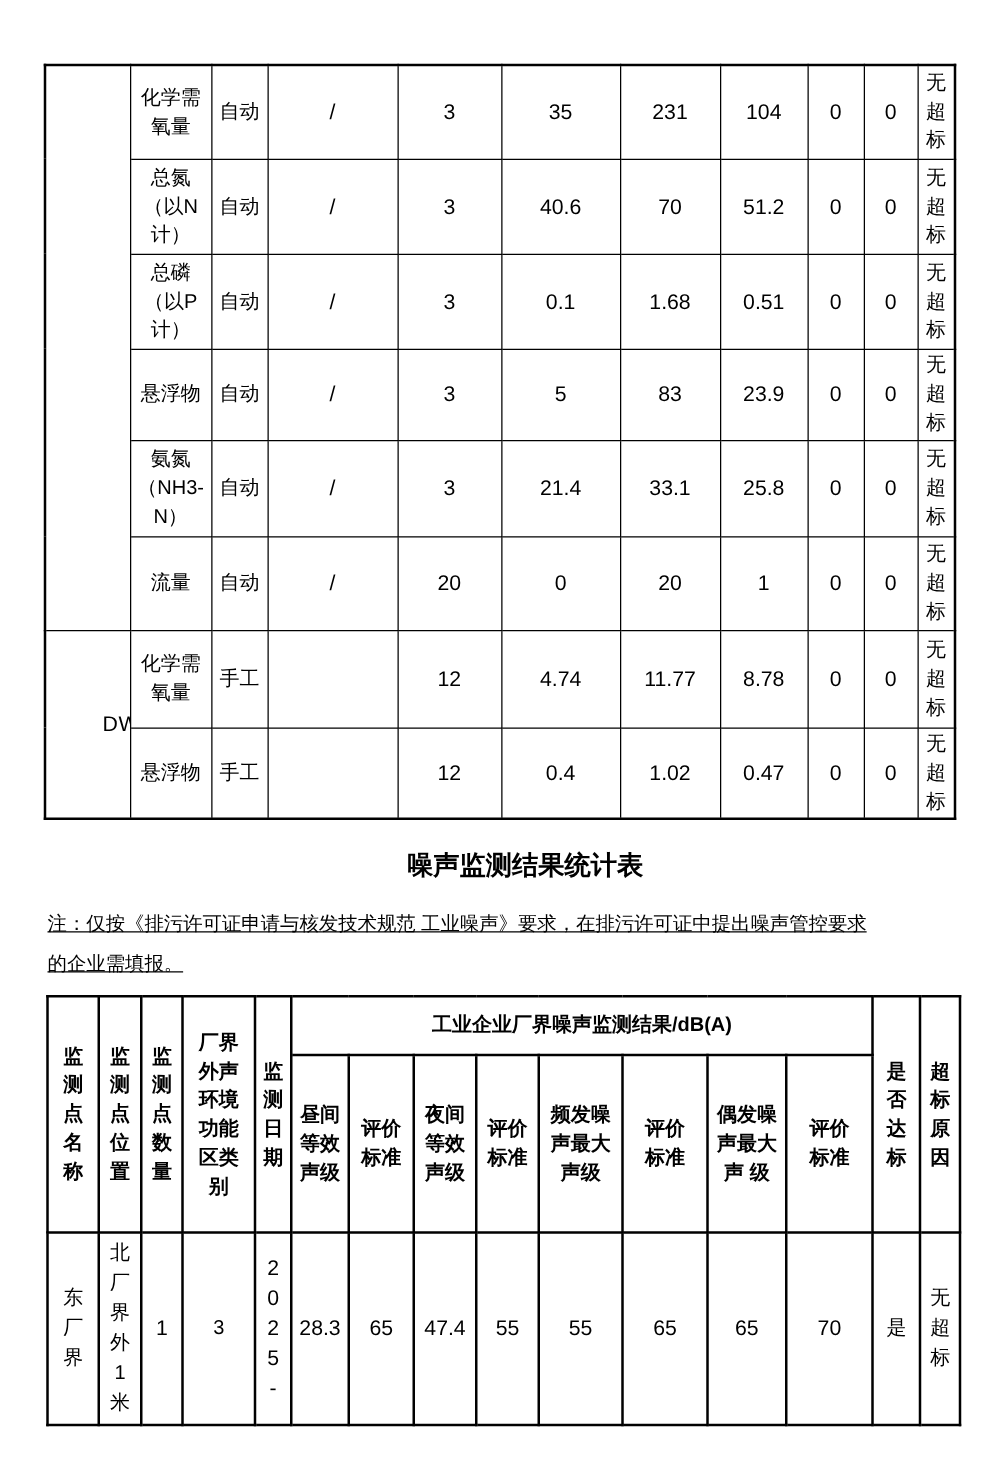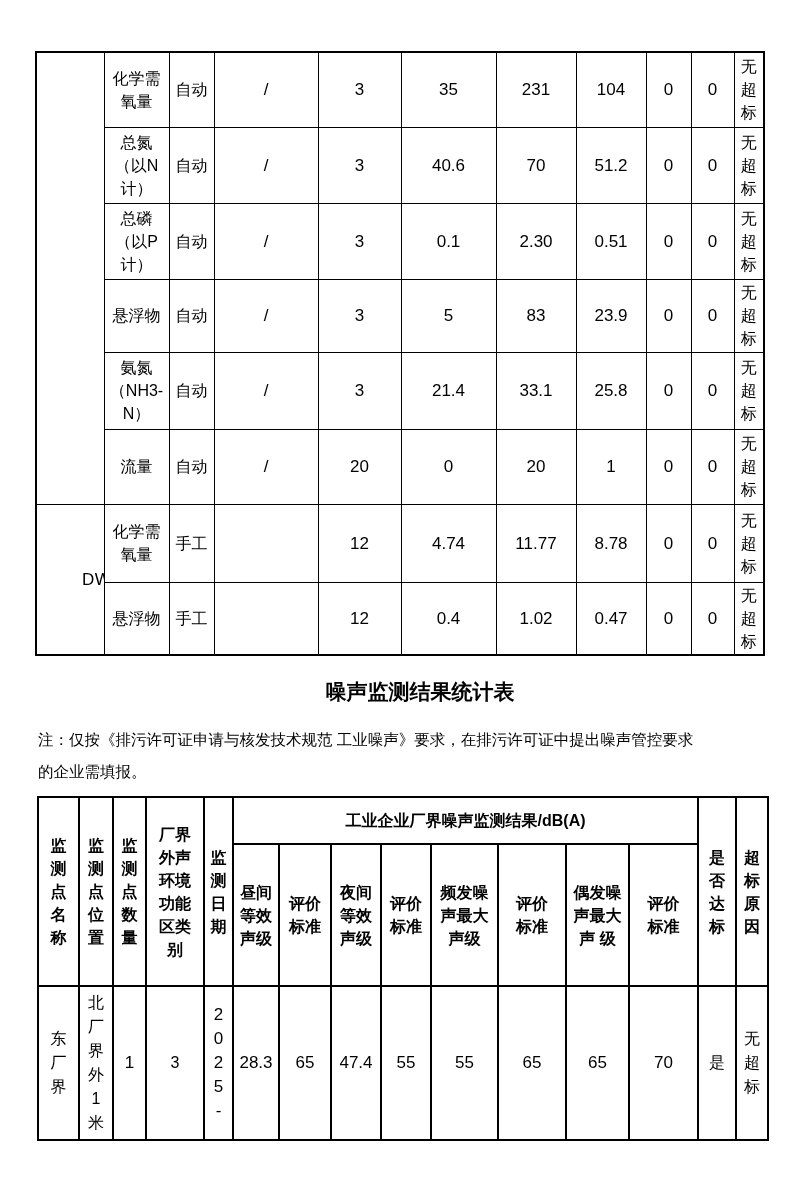--- a/index.html
+++ b/index.html
@@ -12,21 +12,21 @@
   
   .t1 { left:35px; top:33px; width:728px; border:2px solid #000; }
   .t1 td { border:1.5px solid #000; font-size:16px; line-height:23px; }
   .t1 td.num { font-size:17px; }
   .t1 td.outfall { font-size:17px; letter-spacing:0.5px;padding-left:45px; }
 
   
   .title { position:absolute; left:0; top:660px; width:800px; text-align:center;
            font-size:21px; font-weight:bold;padding-left:40px; }
   .note  { position:absolute; left:38px; top:706px; width:726px;
-           font-size:15.5px; line-height:32px; white-space:pre-line; }
+           font-size:15.5px; line-height:32px; white-space:pre-line;text-decoration:underline; }
 
   
   .t2 { left:37px; top:778px; width:730px; border:2.5px solid #000; }
   .t2 th { border:2px solid #000; font-size:16px; font-weight:bold; line-height:23px; }
   .t2 td { border:2px solid #000; font-size:16px; line-height:24px; }
   .t2 td.num { font-size:17px; }
 </style>
 </head>
 <body>
 
@@ -80,21 +80,21 @@
 标</td>
     </tr>
     <tr style="height:76px">
       <td>总磷
 （以P
 计）</td>
       <td>自动</td>
       <td class="num">/</td>
       <td class="num">3</td>
       <td class="num">0.1</td>
-      <td class="num">2.30</td>
+      <td class="num">1.68</td>
       <td class="num">0.51</td>
       <td class="num">0</td>
       <td class="num">0</td>
       <td>无
 超
 标</td>
     </tr>
     <tr style="height:73px">
       <td>悬浮物</td>
       <td>自动</td>

